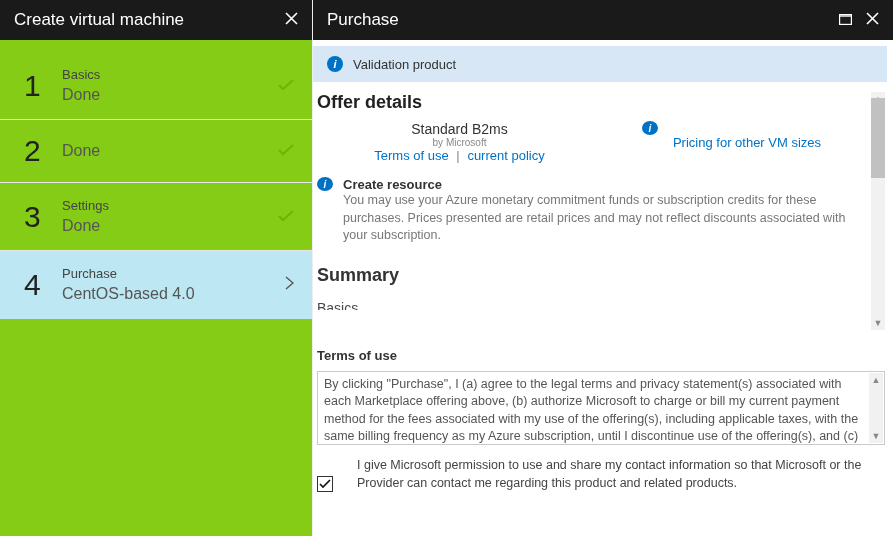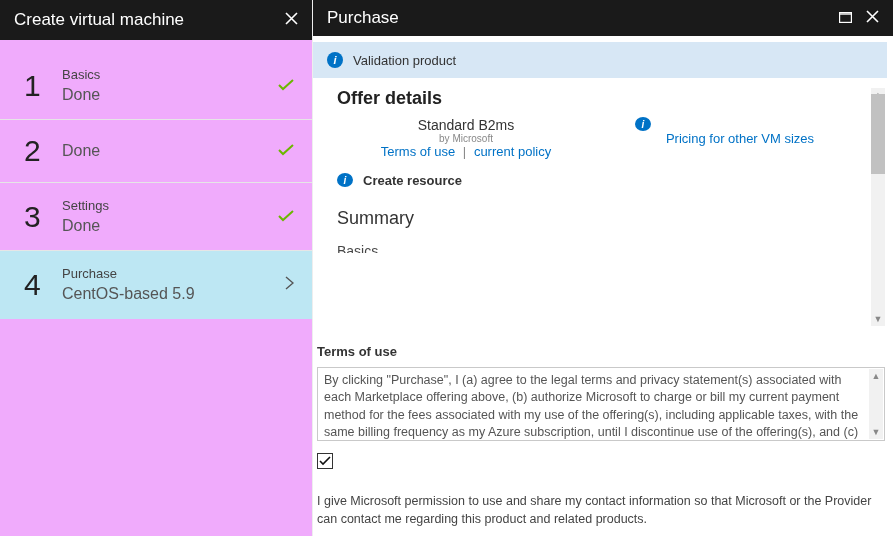--- a/index.html
+++ b/index.html
@@ -12,21 +12,21 @@
       height: 536px;
       overflow: hidden;
       display: flex;
     }
     .left-panel {
       width: 313px;
       height: 100%;
       border-right: 1px solid #eee;
       display: flex;
       flex-direction: column;
-      background: #f0abfc;
+      background: #84cc16;
     }
     .panel-header {
       background: #1a1a1a;
       color: #fff;
       height: 40px;
       display: flex;
       align-items: center;
       justify-content: space-between;
       padding: 0 14px;
       font-size: 17px;
@@ -79,23 +79,22 @@
       width: 16px; height: 16px; border-radius: 50%;
       background: #0072c6; color: #fff;
       display: inline-flex; align-items: center; justify-content: center;
       font-weight: bold; font-size: 11px; font-style: italic;
       flex: 0 0 16px;
     }
     .info-circle.small { width: 14px; height: 14px; font-size: 10px; }
 
     .scroll-area {
       position: relative;
-      padding: 0 14px 0 0;
+      padding: 0 7px 0 0;
       flex: 0 0 auto;
-      margin-left: 20px;
     }
     .scroll-inner {
       padding: 0 34px 0 4px;
       height: 238px;
       overflow: hidden;
       position: relative;
     }
     .fake-scrollbar {
       position: absolute;
       right: 8px; top: 0; bottom: 0;
@@ -125,41 +124,41 @@
     .offer-name { font-size: 14px; color: #333; }
     .offer-by   { font-size: 10px; color: #888; }
     .link { color: #0072c6; cursor: pointer; }
     .pipe { color: #888; margin: 0 4px; }
 
     .azure-resource { display: flex; gap: 10px; margin-top: 14px; }
     .azure-resource .txt { flex:1; }
     .azure-resource .title { font-weight: 600; color: #333; font-size: 13px; }
     .azure-resource .body  { color: #777; font-size: 12.5px; line-height: 1.4; }
 
-    .summary-h { font-size: 18px; font-weight: 400; margin-top: 20px; }
+    .summary-h { font-size: 18px; font-weight: 700; margin-top: 20px; }
     .cut { color: #333; font-size: 14px; margin-top: 14px; opacity: .9; }
 
     .terms-section { padding: 8px 8px 8px 4px; }
     .terms-h { font-weight: 600; font-size: 13px; margin: 10px 0 8px 0; }
     .terms-box {
       border: 1px solid #c9c9c9;
       padding: 4px 6px;
       font-size: 12.5px;
       color: #555;
       line-height: 1.38;
       height: 74px;
       position: relative;
       overflow: hidden;
       padding-right: 18px;
     }
     .terms-scroll {
       position: absolute; right: 1px; top: 1px; bottom: 1px; width: 14px;
       background: #f1f1f1;
     }
-    .consent { display: flex; align-items: flex-start; gap: 24px; margin-top: 12px; flex-direction: column; }
+    .consent { display: flex; align-items: flex-end; gap: 24px; margin-top: 12px; }
     .chk {
       width: 16px; height: 16px; border: 1px solid #333;
       display: inline-flex; align-items: center; justify-content: center;
       font-size: 12px; color: #111; flex: 0 0 16px;
       cursor: pointer;
     }
     .consent-text { font-size: 12.5px; color: #444; line-height: 1.4; }
   </style>
 </head>
 <body>
@@ -206,21 +205,21 @@
       <div class="step-check">
         <svg width="16" height="12" viewBox="0 0 16 12">
             <path d="M1 6 L5 10 L15 1" stroke="#6bb700" stroke-width="2" fill="none"></path>
           </svg>
       </div>
     </div>
     <div class="step-row active">
       <div class="step-num">4</div>
       <div class="step-texts">
         <div class="step-title">Purchase</div>
-        <div class="step-sub">CentOS-based 5.9</div>
+        <div class="step-sub">CentOS-based 4.0</div>
       </div>
       <div class="step-chev">
         <svg width="9" height="14" viewBox="0 0 9 14">
             <path d="M1 1 L8 7 L1 13" stroke="#555" stroke-width="1.4" fill="none"></path>
           </svg>
       </div>
     </div>
   </div>
 </div>
 
@@ -267,20 +266,21 @@
             <span class="info-circle small">i</span>
           </div>
           <div class="link">Pricing for other VM sizes</div>
         </div>
       </div>
 
       <div class="azure-resource">
         <span class="info-circle small">i</span>
         <div class="txt">
           <div class="title">Create resource</div>
+          <div class="body">You may use your Azure monetary commitment funds or subscription credits for these purchases. Prices presented are retail prices and may not reflect discounts associated with your subscription.</div>
         </div>
       </div>
 
       <div class="summary-h">Summary</div>
       <div class="cut" style="height:10px;overflow:hidden;">Basics</div>
 
     </div>
     <div class="fake-scrollbar">
       <div class="fake-arrow" style="top:0">▲</div>
       <div class="fake-thumb"></div>

